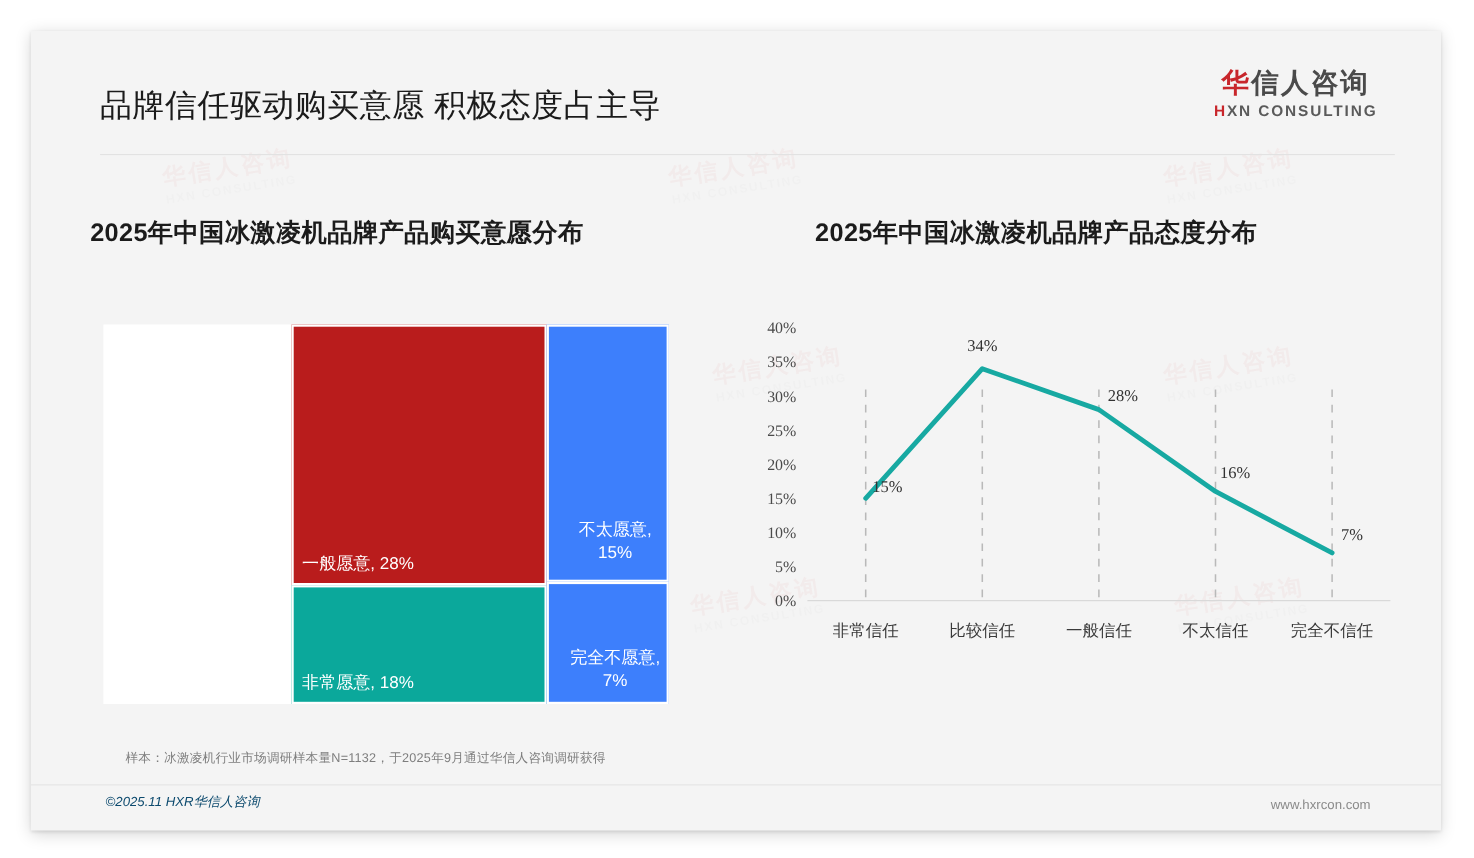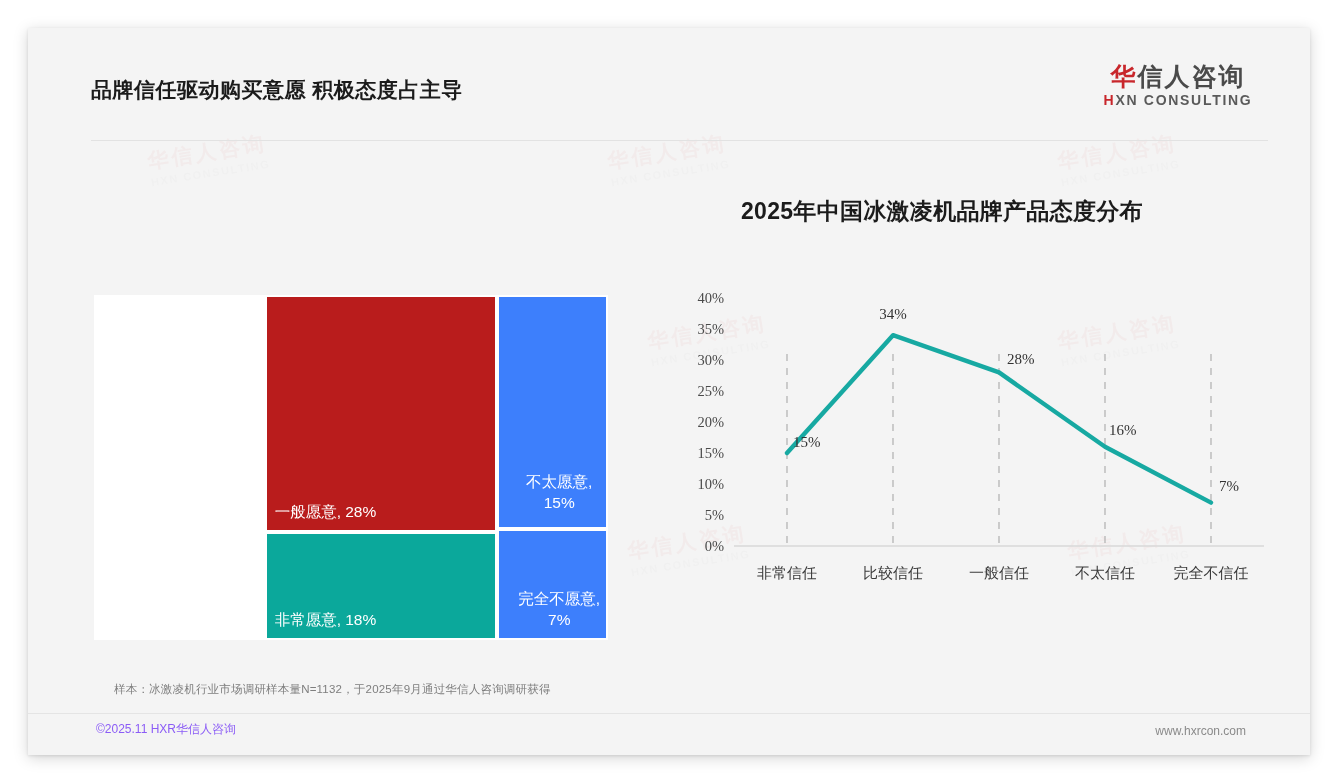--- a/index.html
+++ b/index.html
@@ -56,22 +56,22 @@
   #header {
     position: absolute;
     left: 0; top: 0; right: 0;
     height: 95px;
     z-index: 3;
   }
   #page-title {
     position: absolute;
     left: 63px;
     top: 48px;
-    font-size: 21px;
-    font-weight: 700;
+    font-size: 29px;
+    font-weight: 400;
     color: #1b1b1b;
     letter-spacing: 0.5px;
     white-space: nowrap;
     text-align: center;
   }
   #logo {
     position: absolute;
     right: 42px;
     top: 35px;
     text-align: center;
@@ -184,22 +184,23 @@
     bottom: 41px;
     height: 1px;
     background: #e4e4e4;
     z-index: 3;
   }
   #footer-left {
     position: absolute;
     left: 68px;
     bottom: 17px;
     font-size: 12px;
-    color: #8b5cf6;
-    z-index: 3;
+    color: #0c4a6e;
+    z-index: 3;
+    font-style: italic;
   }
   #footer-right {
     position: absolute;
     right: 64px;
     bottom: 17px;
     font-size: 12px;
     color: #8a8a8a;
     z-index: 3;
   }
 </style>
@@ -243,20 +244,21 @@
     <div id="page-title">品牌信任驱动购买意愿 积极态度占主导</div>
     <div id="logo">
       <div class="logo-cn"><span class="hua">华</span><span>信人咨询</span></div>
       <div class="logo-en"><span class="h">H</span><span>XN CONSULTING</span></div>
     </div>
   </div>
   <div id="header-rule"></div>
 
   <div id="charts">
 
+    <div class="panel-title" id="left-title">2025年中国冰激凌机品牌产品购买意愿分布</div>
     <div class="panel-title" id="right-title">2025年中国冰激凌机品牌产品态度分布</div>
 
     <div id="treemap">
 
 
       <div class="tile mid-label" style="left:33.2%; top:0; width:45.3%; height:68.8%; background:#b91c1c;">
         <span class="tlabel" style="top:auto; bottom:7px; transform:none;">一般愿意, 28%</span>
       </div>
 
       <div class="tile" style="left:33.2%; top:68.8%; width:45.3%; height:31.2%; background:#0ba89b;text-decoration:underline;">

